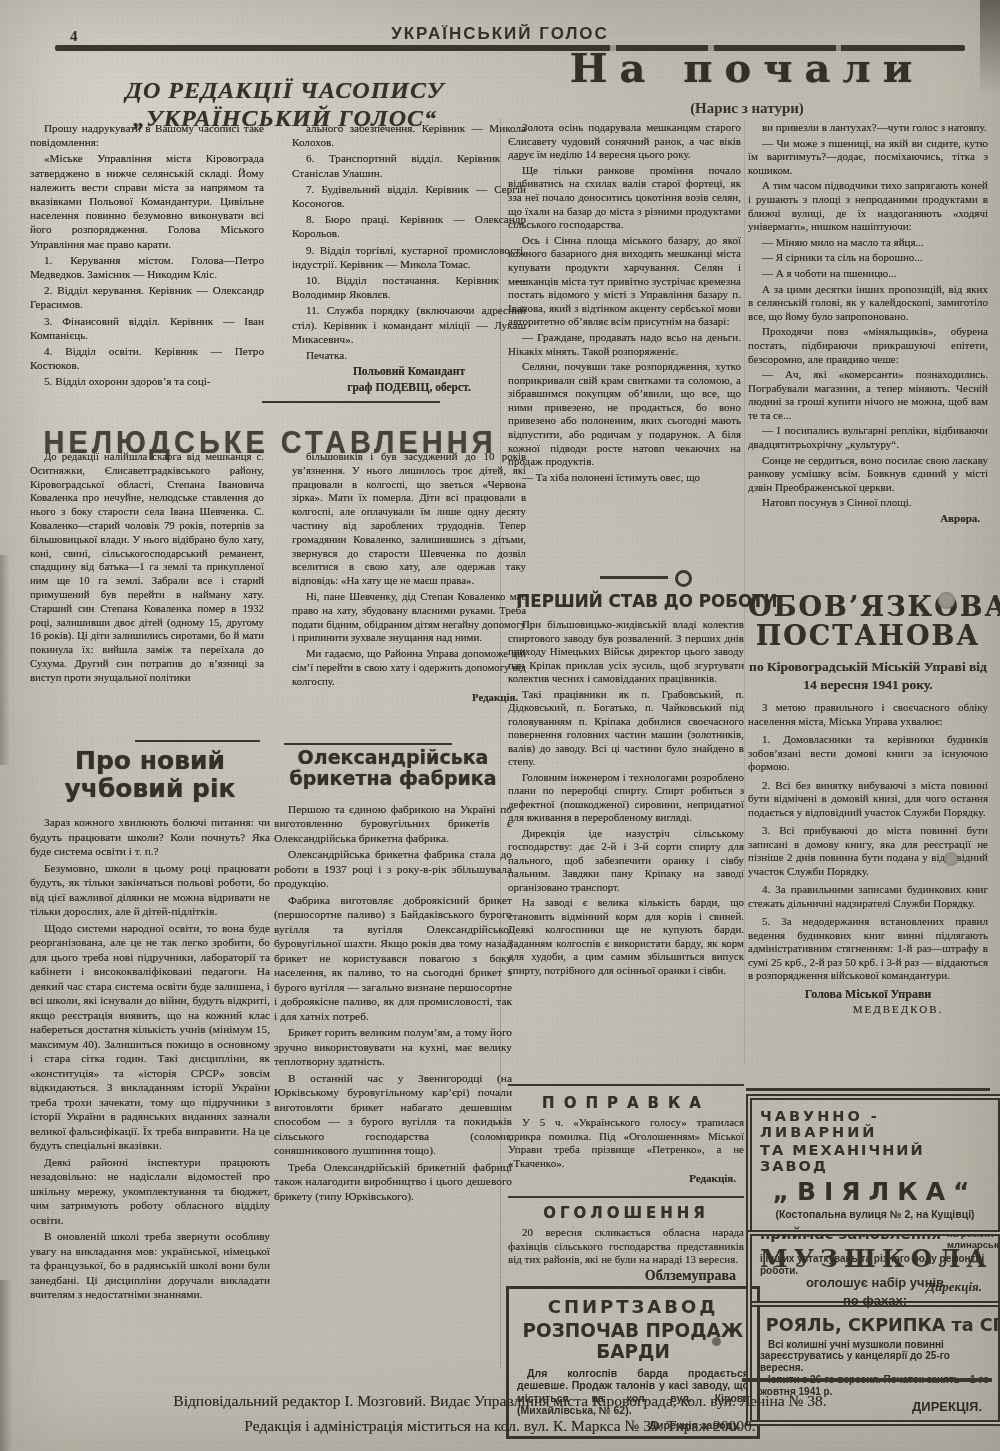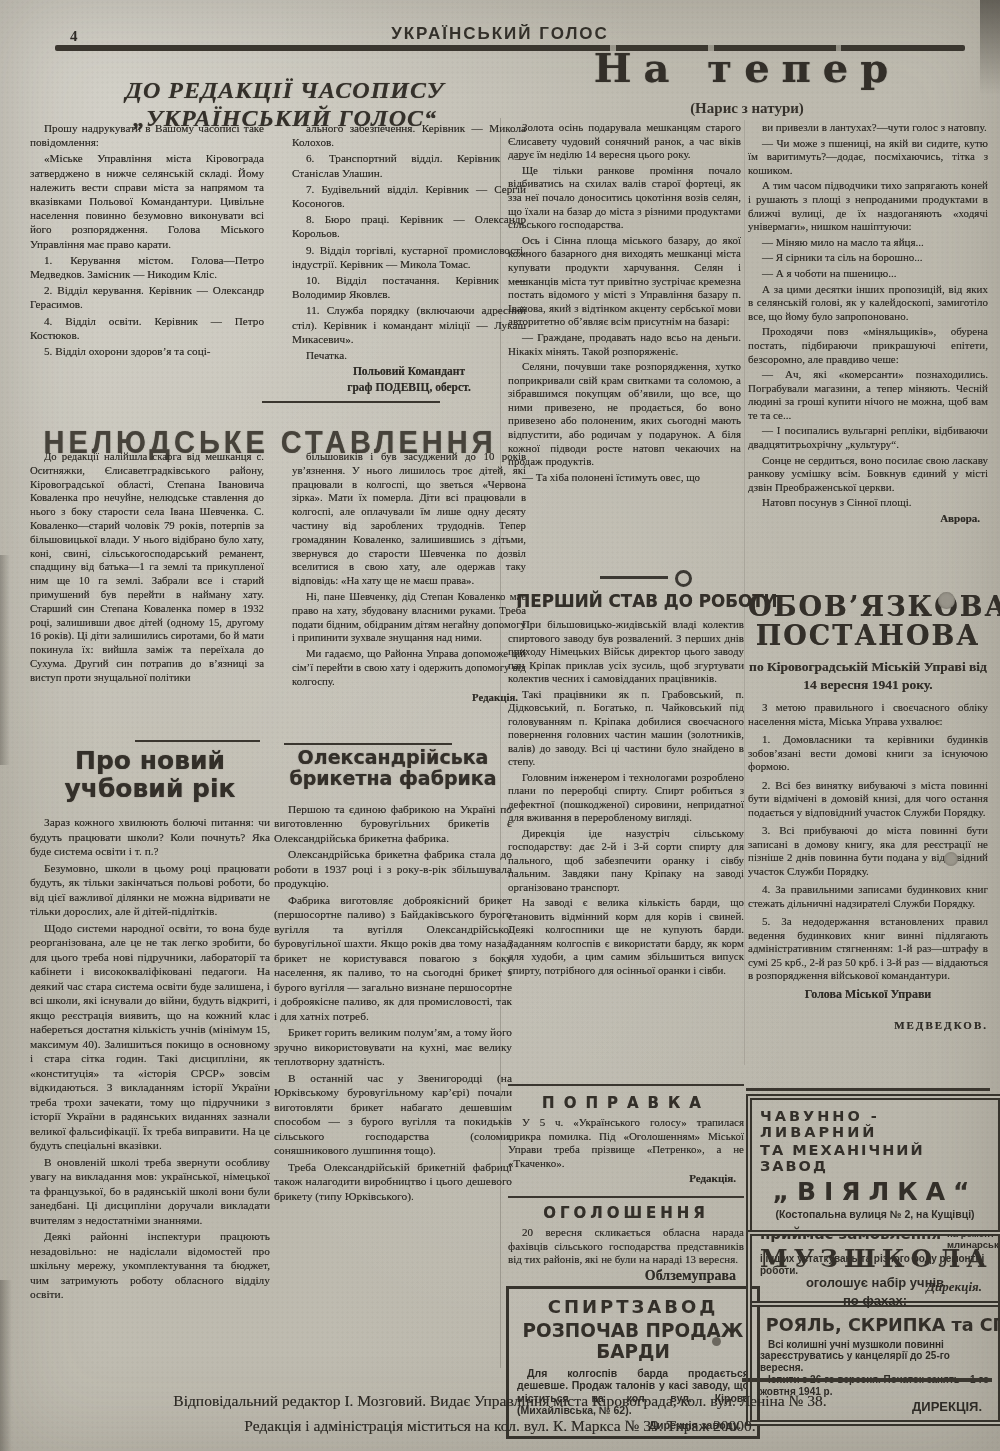--- a/index.html
+++ b/index.html
@@ -70,21 +70,21 @@
   .first-work{position:absolute;left:508px;top:592px;width:236px;font-size:10.9px;line-height:13.5px;}
   .first-work h3{margin:0 0 8px 0;text-align:center;font:700 18px/1 "DejaVu Sans",sans-serif;
     letter-spacing:0;transform:scaleX(.93);transform-origin:center;white-space:nowrap;color:#332f29;}
 
   
   .decree{position:absolute;left:748px;top:592px;width:240px;font-size:11px;line-height:13.5px;}
   .decree h3{margin:0;text-align:center;font:700 27px/1.08 "DejaVu Serif",serif;letter-spacing:2px;color:#332f29;}
   .decree h4{margin:8px 0 8px 0;text-align:center;font:700 13.5px/1.3 "Liberation Serif",serif;color:#332f29;}
   .decree p.para{margin:0 0 5px 0;}
   .decree .sig-center{font-size:12px;}
-  .decree .sig-name{text-align:right;padding-left:60px;font-weight:700;letter-spacing:2px;margin:18px 0 0 0;}
+  .decree .sig-name{text-align:center;padding-left:60px;font-weight:400;letter-spacing:2px;margin:2px 0 0 0;}
 
   
   .school{position:absolute;left:30px;top:747px;width:240px;font-size:11.4px;line-height:14.5px;}
   .school h3, .briquette h3{margin:0 0 12px 0;text-align:center;font:700 25px/1.12 "DejaVu Sans",sans-serif;
     color:#332f29;text-shadow:0 0 1px rgba(51,47,41,.7);}
   .briquette{position:absolute;left:274px;top:747px;width:238px;font-size:11.4px;line-height:14.5px;}
   .briquette h3{font-size:19px;}
 
   
   .correction{position:absolute;left:508px;top:1094px;width:236px;font-size:11px;line-height:13.5px;}
@@ -150,20 +150,21 @@
   <div class="vrule" style="left:500px;top:118px;height:1250px;"></div>
   <div class="vrule" style="left:744px;top:120px;height:945px;opacity:.6;"></div>
 
   <h2 class="letter-head"><span>ДО РЕДАКЦІЇ ЧАСОПИСУ</span><br><span>„УКРАЇНСЬКИЙ ГОЛОС“</span></h2>
   <div class="letter-cols cols bodytext">
     <div class="col">
         <p class="para">Прошу надрукувати в Вашому часописі таке повідомлення:</p>
         <p class="para">«Міське Управління міста Кіровограда затверджено в нижче селянській складі. Йому належить вести справи міста за напрямом та вказівками Польової Командантури. Цивільне населення повинно безумовно виконувати всі його розпорядження. Голова Міського Управління має право карати.</p>
         <p class="para">1. Керування містом. Голова—Петро Медведков. Замісник — Никодим Кліс.</p>
         <p class="para">2. Відділ керування. Керівник — Олександр Герасимов.</p>
+        <p class="para">3. Фінансовий відділ. Керівник — Іван Компанієць.</p>
         <p class="para">4. Відділ освіти. Керівник — Петро Костюков.</p>
         <p class="para">5. Відділ охорони здоров’я та соці-</p>
       </div>
     <div class="col">
       <div>
           <p class="para">ального забезпечення. Керівник — Микола Колохов.</p>
           <p class="para">6. Транспортний відділ. Керівник — Станіслав Улашин.</p>
           <p class="para">7. Будівельний відділ. Керівник — Сергій Косоногов.</p>
           <p class="para">8. Бюро праці. Керівник — Олександр Корольов.</p>
           <p class="para">9. Відділ торгівлі, кустарної промисловості, індустрії. Керівник — Микола Томас.</p>
@@ -188,21 +189,21 @@
           <p class="para">Ні, пане Шевченку, дід Степан Коваленко має право на хату, збудовану власними руками. Треба подати бідним, обідраним дітям негайну допомогу і припинити зухвале знущання над ними.</p>
           <p class="para">Ми гадаємо, що Районна Управа допоможе цій сім’ї перейти в свою хату і одержить допомогу від колгоспу.</p>
         </div>
       <p class="sig-right">Редакція.</p>
     </div>
   </div>
   <div class="rule" style="left:135px;top:740px;width:125px;height:2px;"></div>
   <div class="rule" style="left:284px;top:743px;width:168px;height:2px;"></div>
 
   <div class="bazaar-head">
-    <h1 class="bazaar-title">На тепер</h1>
+    <h1 class="bazaar-title">На почали</h1>
     <div class="bazaar-sub">(Нарис з натури)</div>
   </div>
   <div class="bazaar-c1 bodytext">
       <p class="para">Золота осінь подарувала мешканцям старого Єлисавету чудовий сонячний ранок, а час віків дарує їм неділю 14 вересня цього року.</p>
       <p class="para">Ще тільки ранкове проміння почало відбиватись на схилах валів старої фортеці, як зза неї почало доноситись цокотіння возів селян, що їхали на базар до міста з різними продуктами сільського господарства.</p>
       <p class="para">Ось і Сінна площа міського базару, до якої кожного базарного дня виходять мешканці міста купувати продукти харчування. Селян і мешканців міста тут привітно зустрічає кремезна постать відомого у місті з Управління базару п. Іванова, який з відтінком акценту сербської мови авторитетно об’являє всім присутнім на базарі:</p>
       <p class="para">— Граждане, продавать надо всьо на деньги. Нікакіх мінять. Такой розпоряженіє.</p>
       <p class="para">Селяни, почувши таке розпорядження, хутко поприкривали свій крам свитками та соломою, а зібравшимся покупцям об’явили, що все, що ними привезено, не продається, бо воно привезено або полоненим, яких сьогодні мають відпустити, або родичам у подарунок. А біля кожної підводи росте натовп чекаючих на продаж продуктів.</p>
       <p class="para">— Та хіба полонені їстимуть овес, що</p>
     </div>
@@ -255,22 +256,22 @@
   </div>
   <div class="rule" style="left:508px;top:1084px;width:236px;height:2px;"></div>
   <div class="rule" style="left:746px;top:1088px;width:244px;height:3px;"></div>
 
   <div class="school bodytext">
     <h3><span>Про новий</span><br><span>учбовий рік</span></h3>
     <div>
         <p class="para">Зараз кожного хвилюють болючі питання: чи будуть працювати школи? Коли почнуть? Яка буде система освіти і т. п.?</p>
         <p class="para">Безумовно, школи в цьому році працювати будуть, як тільки закінчаться польові роботи, бо від цієї важливої ділянки не можна відривати не тільки дорослих, але й дітей-підлітків.</p>
         <p class="para">Щодо системи народної освіти, то вона буде реорганізована, але це не так легко зробити, бо для цього треба нові підручники, лабораторії та кабінети і висококваліфіковані педагоги. На деякий час стара система освіти буде залишена, і всі школи, які існували до війни, будуть відкриті, якщо реєстрація виявить, що на кожний клас набереться достатня кількість учнів (мінімум 15, максимум 40). Залишиться покищо в основному і стара сітка годин. Такі дисципліни, як «конституція» та «історія СРСР» зовсім відкидаються. З викладанням історії України треба трохи зачекати, тому що підручники з історії України в радянських виданнях зазнали великої фальсифікації. Їх треба виправити. На це будуть спеціальні вказівки.</p>
+        <p class="para">Деякі районні інспектури працюють незадовільно: не надіслали відомостей про шкільну мережу, укомплектування та бюджет, чим затримують роботу обласного відділу освіти.</p>
         <p class="para">В оновленій школі треба звернути особливу увагу на викладання мов: української, німецької та французької, бо в радянській школі вони були занедбані. Ці дисципліни доручали викладати вчителям з недостатніми знаннями.</p>
-        <p class="para">Деякі районні інспектури працюють незадовільно: не надіслали відомостей про шкільну мережу, укомплектування та бюджет, чим затримують роботу обласного відділу освіти.</p>
       </div>
   </div>
 
   <div class="briquette bodytext">
     <h3><span>Олександрійська</span><br><span>брикетна фабрика</span></h3>
     <div>
         <p class="para">Першою та єдиною фабрикою на Україні по виготовленню буровугільних брикетів є Олександрійська брикетна фабрика.</p>
         <p class="para">Олександрійська брикетна фабрика стала до роботи в 1937 році і з року-в-рік збільшувала продукцію.</p>
         <p class="para">Фабрика виготовляє доброякісний брикет (першосортне паливо) з Байдаківського бурого вугілля та вугілля Олександрійської буровугільної шахти. Якщо років два тому назад брикет не користувався повагою з боку населення, як паливо, то на сьогодні брикет з бурого вугілля — загально визнане першосортне і доброякісне паливо, як для промисловості, так і для хатніх потреб.</p>
         <p class="para">Брикет горить великим полум’ям, а тому його зручно використовувати на кухні, має велику теплотворну здатність.</p>

